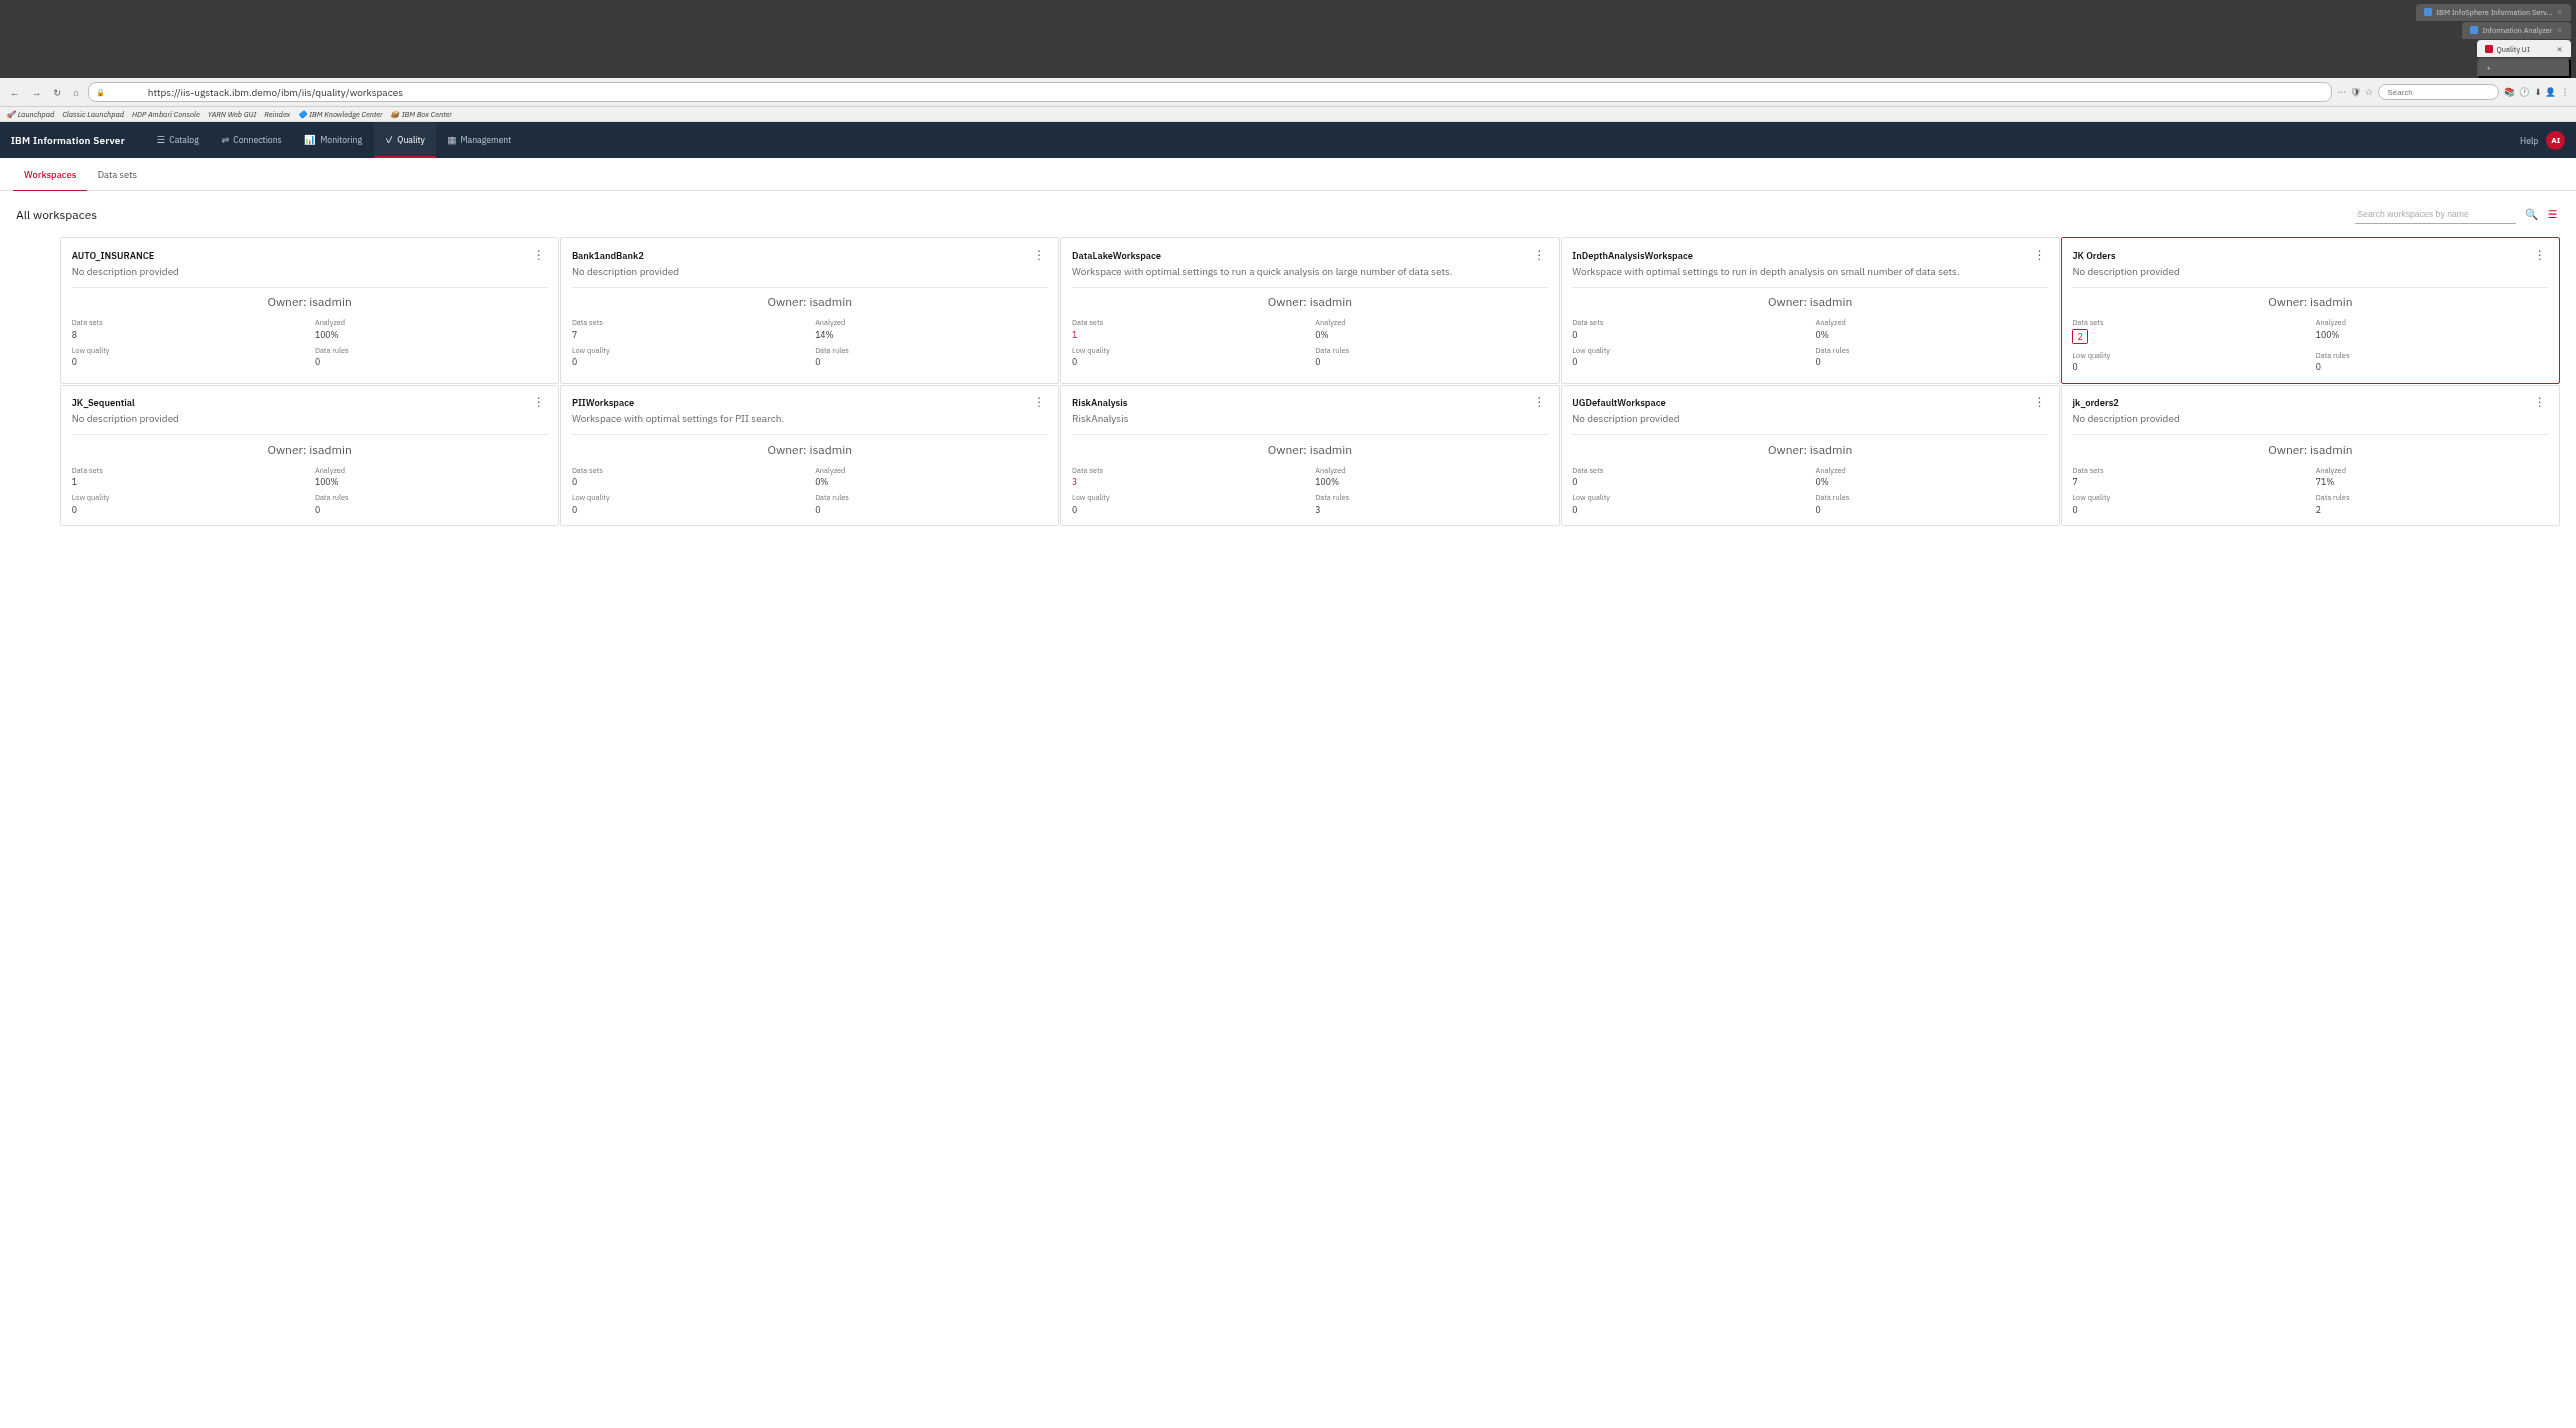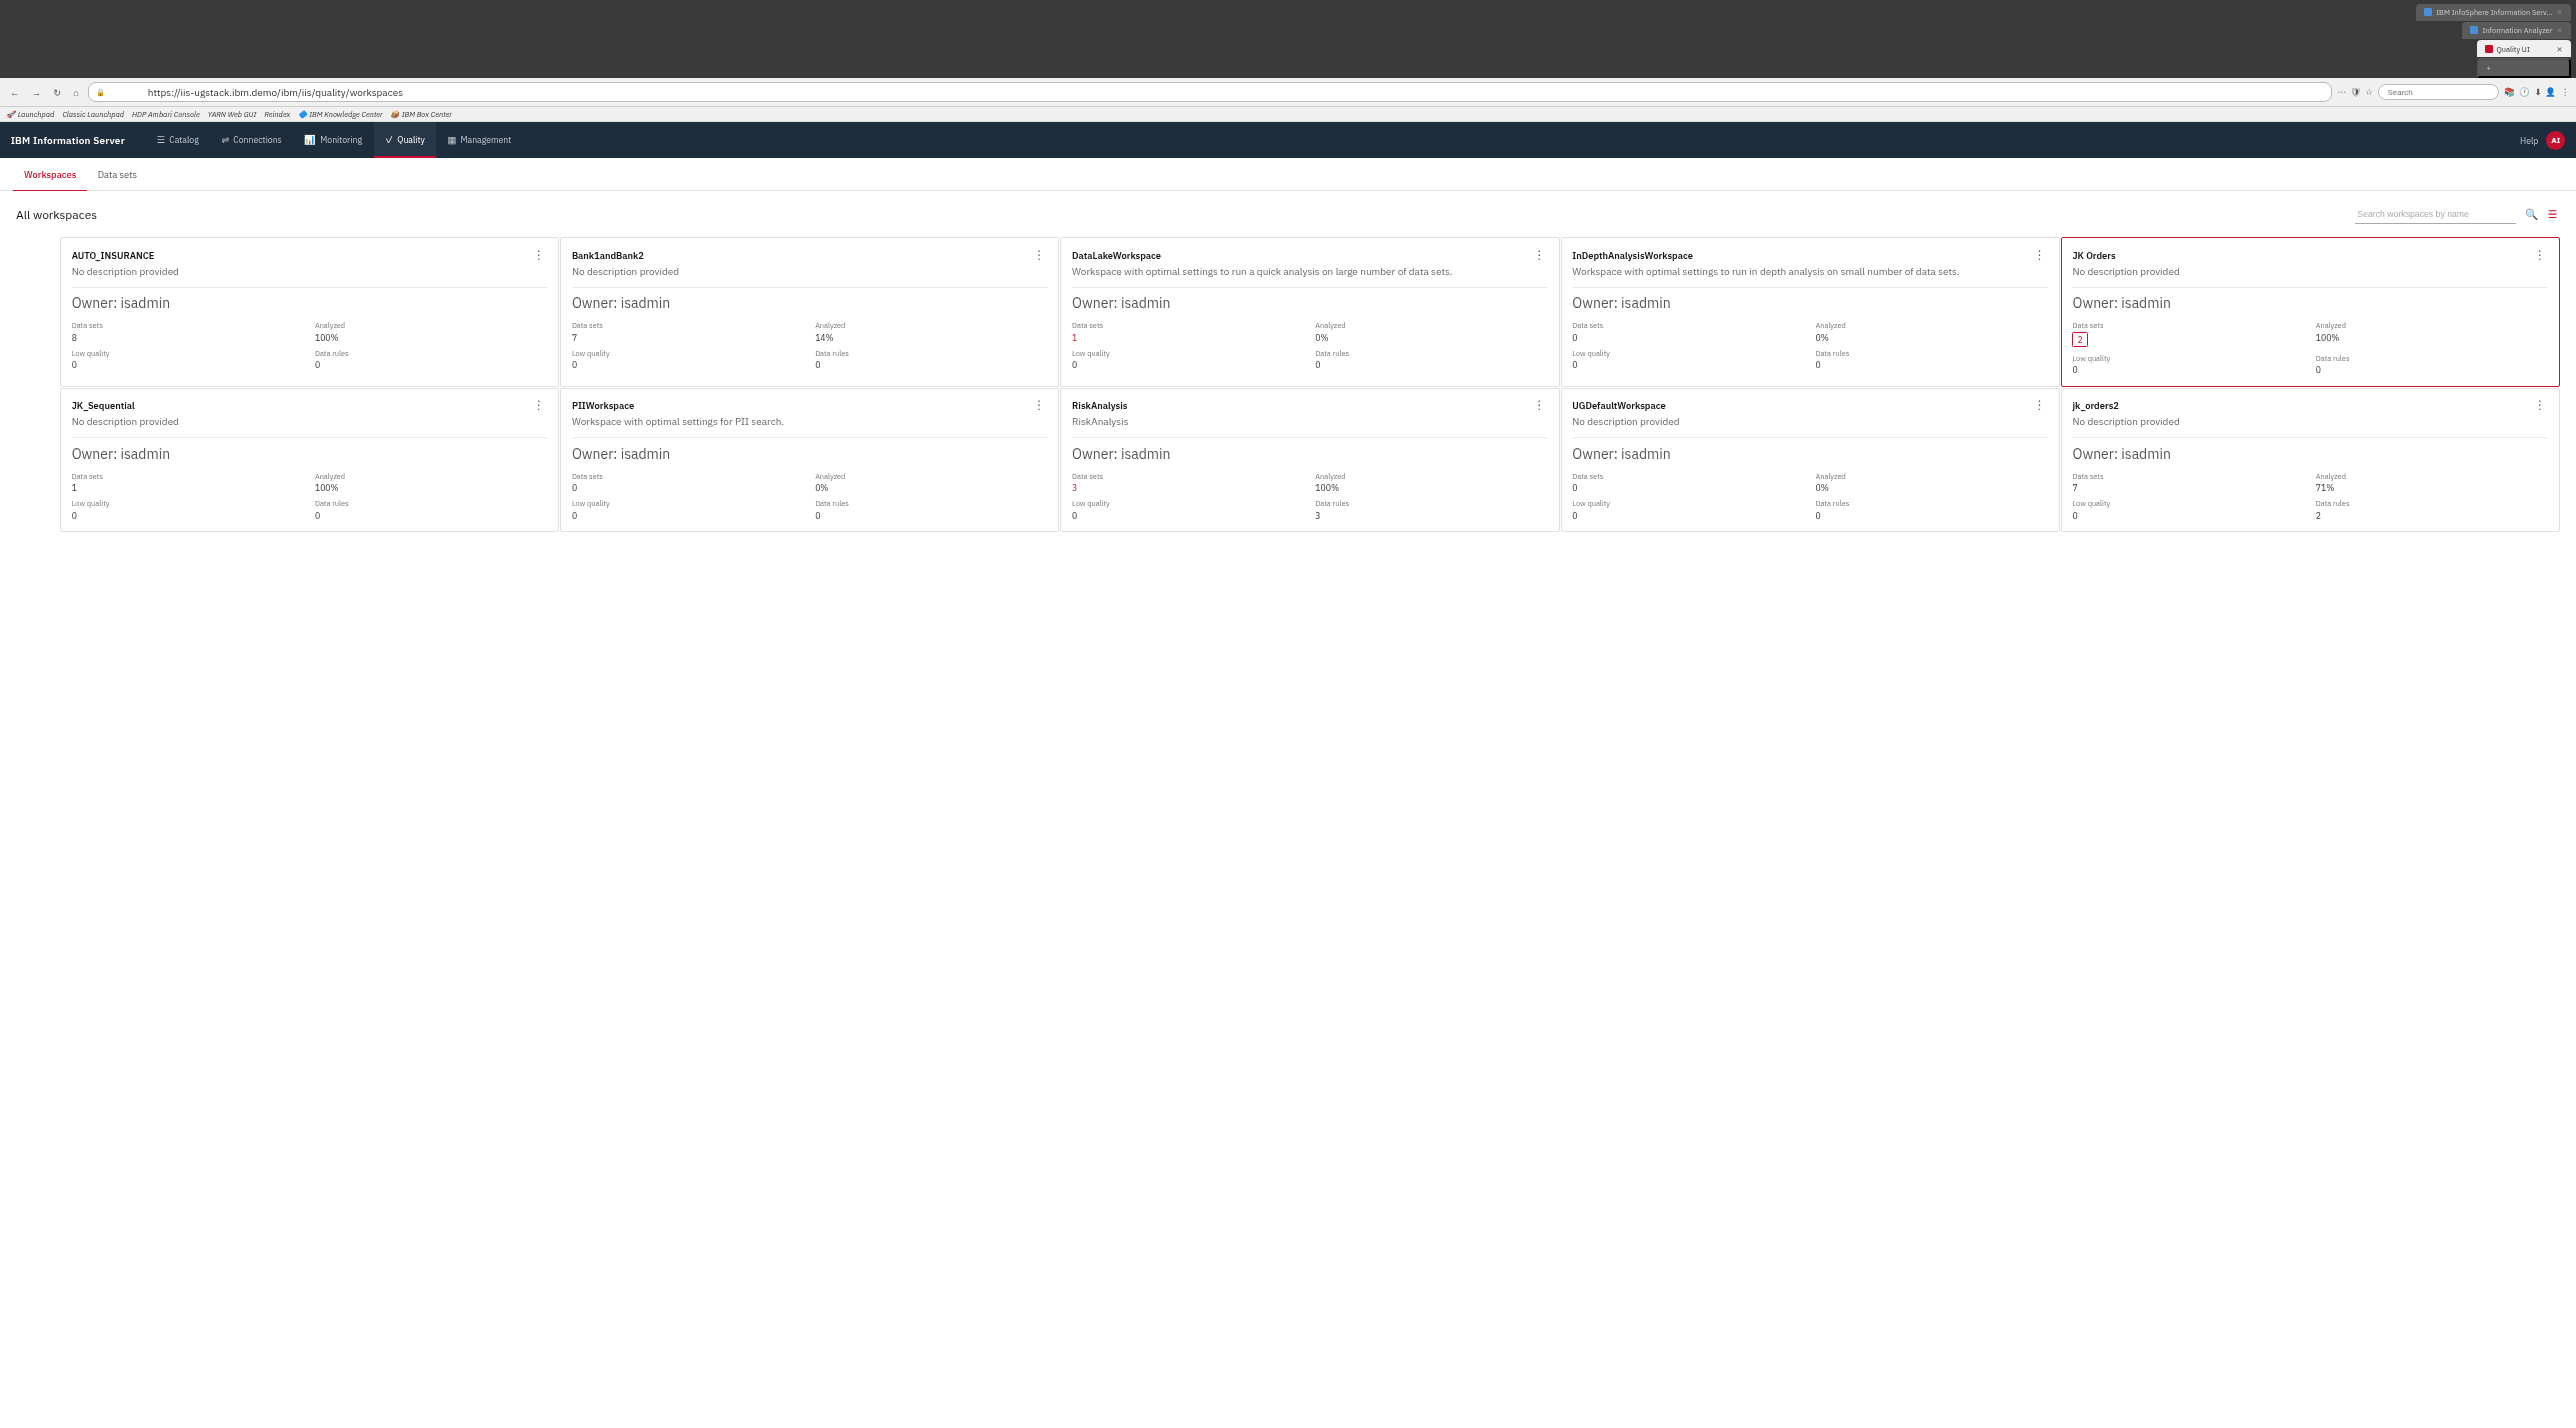--- a/index.html
+++ b/index.html
@@ -61,21 +61,21 @@
     
     .cards-grid { display: grid; grid-template-columns: repeat(5, 1fr); gap: 1px; margin-left: 44px; }
     .workspace-card { background: white; border: 0.7px solid #e0e0e0; border-radius: 2px; padding: 10.7px; cursor: pointer; position: relative; }
     .workspace-card.highlighted { border: 1.3px solid #c8102e; }
 
     .card-header { display: flex; align-items: flex-start; justify-content: space-between; margin-bottom: 2.7px; }
     .card-title { font-size: 9.4px; font-weight: 600; color: #161616; }
     .card-desc { font-size: 10px; color: #666; margin-bottom: 8px; min-height: 10.7px; line-height: 1.4; }
     .card-menu-btn { color: #555; cursor: pointer; font-size: 12px; background: none; border: none; padding: 0 2.7px; line-height: 1; flex-shrink: 0; }
 
-    .card-owner { font-size: 14px; color: #555; margin-bottom: 8px; }
+    .card-owner { font-size: 12px; color: #555; margin-bottom: 8px; text-align: center; }
     .card-stats { display: grid; grid-template-columns: 1fr 1fr; gap: 5.4px 10.7px; }
     .stat-item { }
     .stat-label { font-size: 7.4px; color: #777; margin-bottom: 1.3px; }
     .stat-value { font-size: 8.7px; color: #333; }
     .stat-value.highlighted { color: #c8102e; cursor: pointer; }
 
     .data-sets-highlight { display: inline-block; border: 1.3px solid #c8102e; padding: 1.3px 4px; border-radius: 1.3px; }
 
     hr.card-divider { border: none; border-top: 0.7px solid #e8e8e8; margin: 6.7px 0; }
 

